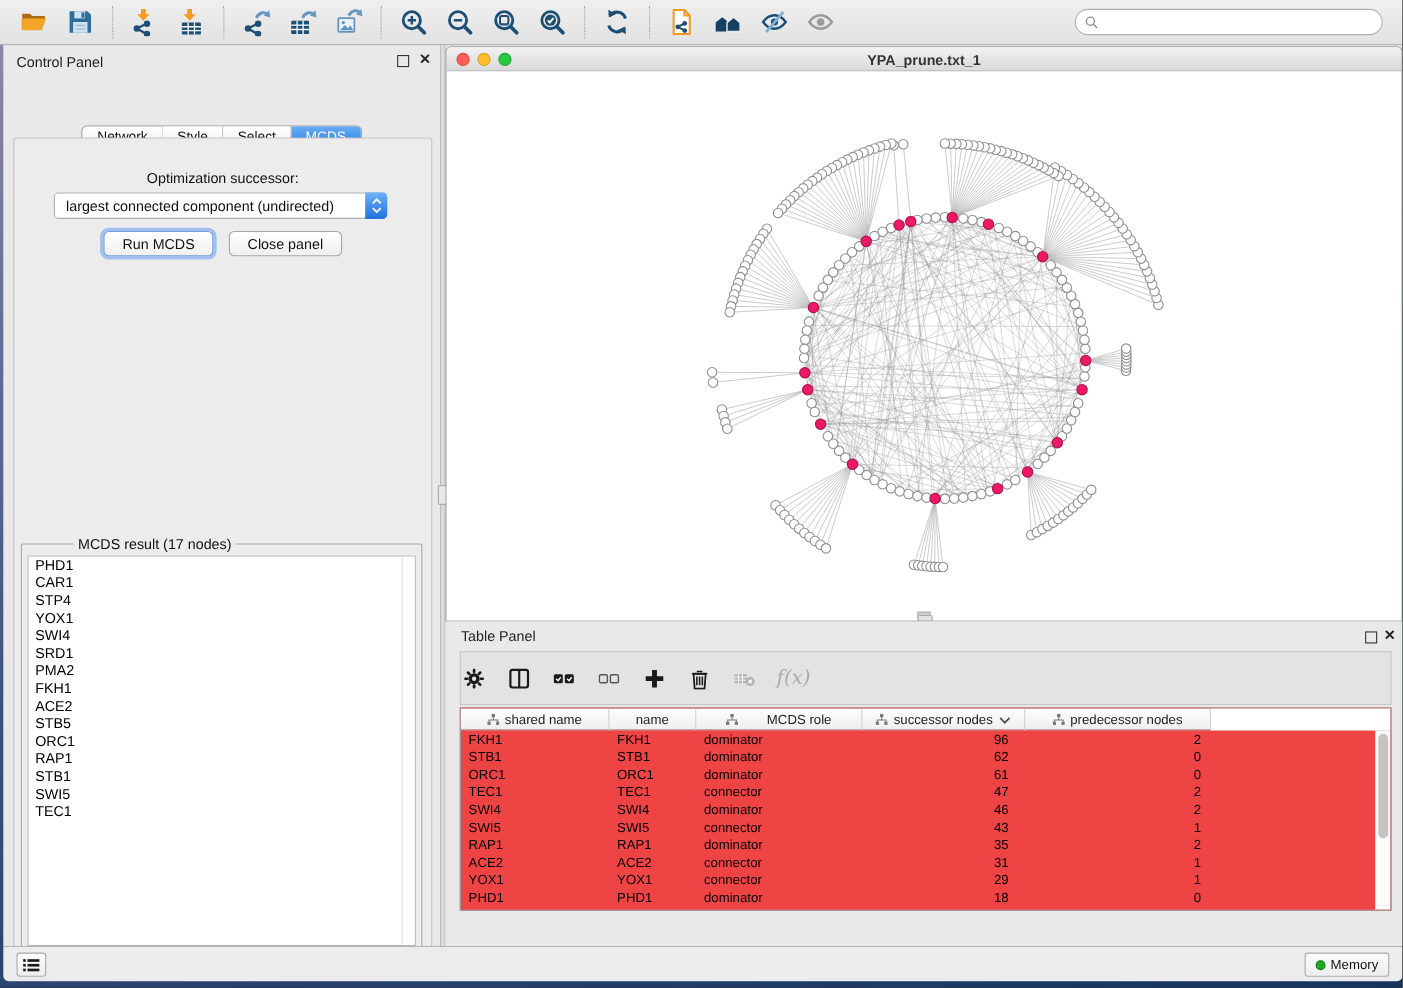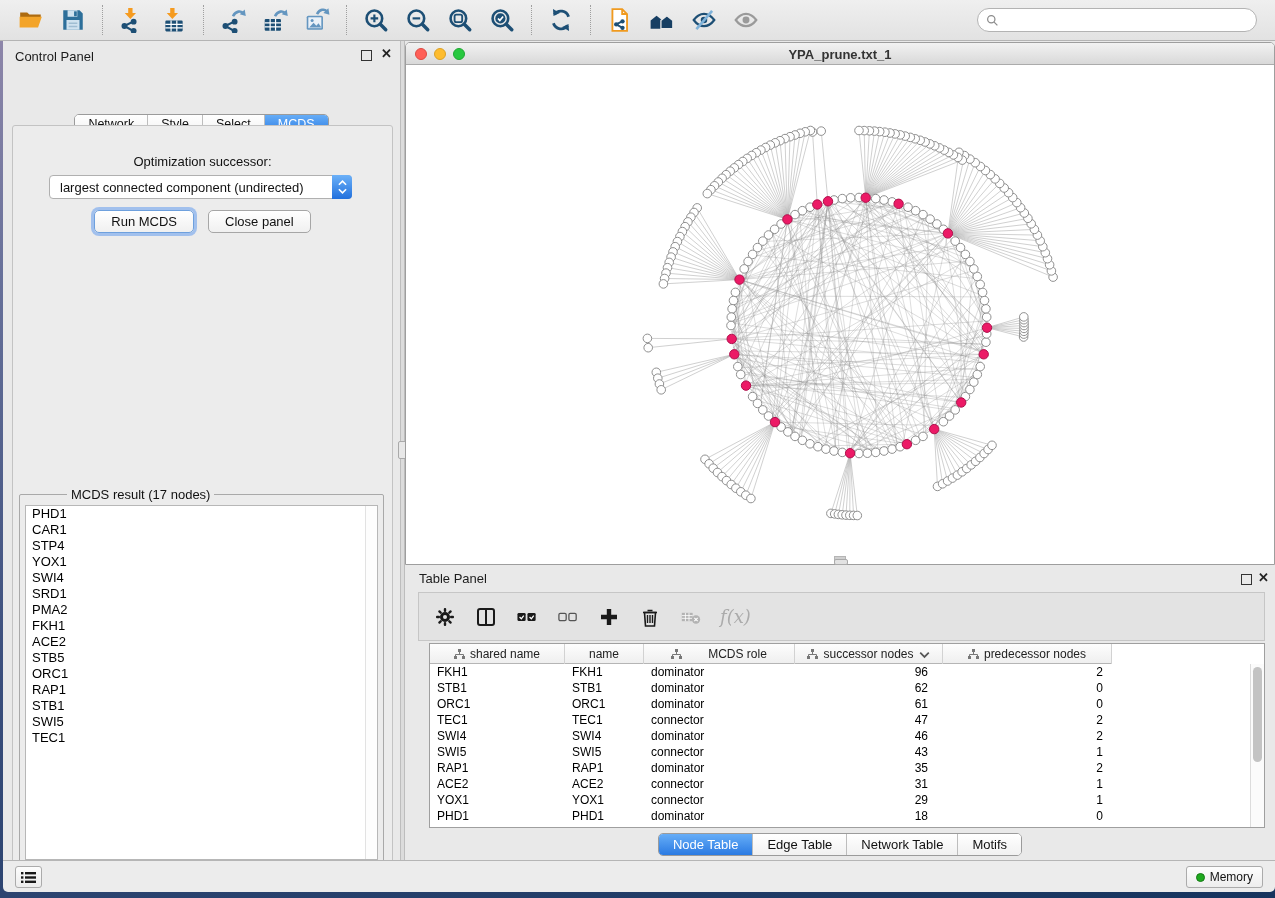--- a/index.html
+++ b/index.html
@@ -83,26 +83,26 @@
 
   .hsplit { position:absolute; left:402px; top:517px; width:870px; height:7px; }
   .hsplit .grip { position:absolute; left:429px; top:1px; width:14px; height:6px; background:#e2e2e2;
                   border:1px solid #aaa; border-radius:2px; }
 
   
   .table-panel { position:absolute; left:402px; top:524px; width:870px; height:295px; background:#e9e9e9; }
   .tp-title { position:absolute; left:14px; top:6px; font-size:13px; color:#1c1c1c; }
   .tp-float { left:836px; } .tp-close { left:853px; }
   .tp-toolbar { position:absolute; left:13px; right:10px; top:27px; height:49px; background:#e3e3e3;
-                border:1px solid #c6c6c6; display:flex; align-items:center; padding-left:14px; gap:17px; }
+                border:1px solid #c6c6c6; display:flex; align-items:center; padding-left:0; gap:17px; }
   .tp-toolbar .tbtn { margin:0; width:24px; height:24px; }
   .tp-toolbar svg { width:20px; height:20px; }
   .fx { font-family:"DejaVu Serif", serif; font-style:italic; font-size:18px; color:#ababab; }
 
-  .tableframe { position:absolute; left:24px; right:10px; top:78px; height:185px; background:#ffffff;
+  .tableframe { position:absolute; left:13px; right:10px; top:78px; height:185px; background:#ef4444;
                 border:1px solid #9f9f9f; overflow:hidden; }
   .thead { position:absolute; left:0; right:0; top:0; height:20px; display:flex;
            border-bottom:1px solid #b5b5b5; background:linear-gradient(#fdfdfd,#efefef); }
   .th { display:flex; align-items:center; justify-content:center; gap:5px; font-size:12px; color:#222;
         border-right:1px solid #d2d2d2; height:20px; }
   .th svg { width:11px; height:11px; }
   .trows { position:absolute; left:0; right:14px; top:20px; }
   .tr { display:flex; height:16px; }
   .td { font-size:12px; color:#000; line-height:16px; white-space:nowrap; overflow:hidden; }
   .td.txt { padding-left:7px; }
@@ -780,28 +780,20 @@
               <div class="td txt" style="width: 151px;">dominator</div>
               <div class="td num" style="width: 148px; padding-right: 15px;">18</div>
               <div class="td num" style="width: 169px; padding-right: 9px;">0</div>
             </div>
           </div>
         <div class="vscroll">
             <div class="thumb"></div>
           </div>
       </div>
 
-      <div class="tp-tabs">
-        <span class="seg">
-          <span class="tab active">Node Table</span>
-          <span class="tab">Edge Table</span>
-          <span class="tab">Network Table</span>
-          <span class="tab">Motifs</span>
-        </span>
-      </div>
     </div>
   </div>
 
   <div class="statusbar">
     <div class="sb-left-btn">
       <svg viewBox="0 0 15 13">
           <g fill="#1a1a1a">
             <rect x="0" y="1" width="2.4" height="2.4"></rect>
             <rect x="4" y="1" width="11" height="2.4"></rect>
             <rect x="0" y="5.3" width="2.4" height="2.4"></rect>

